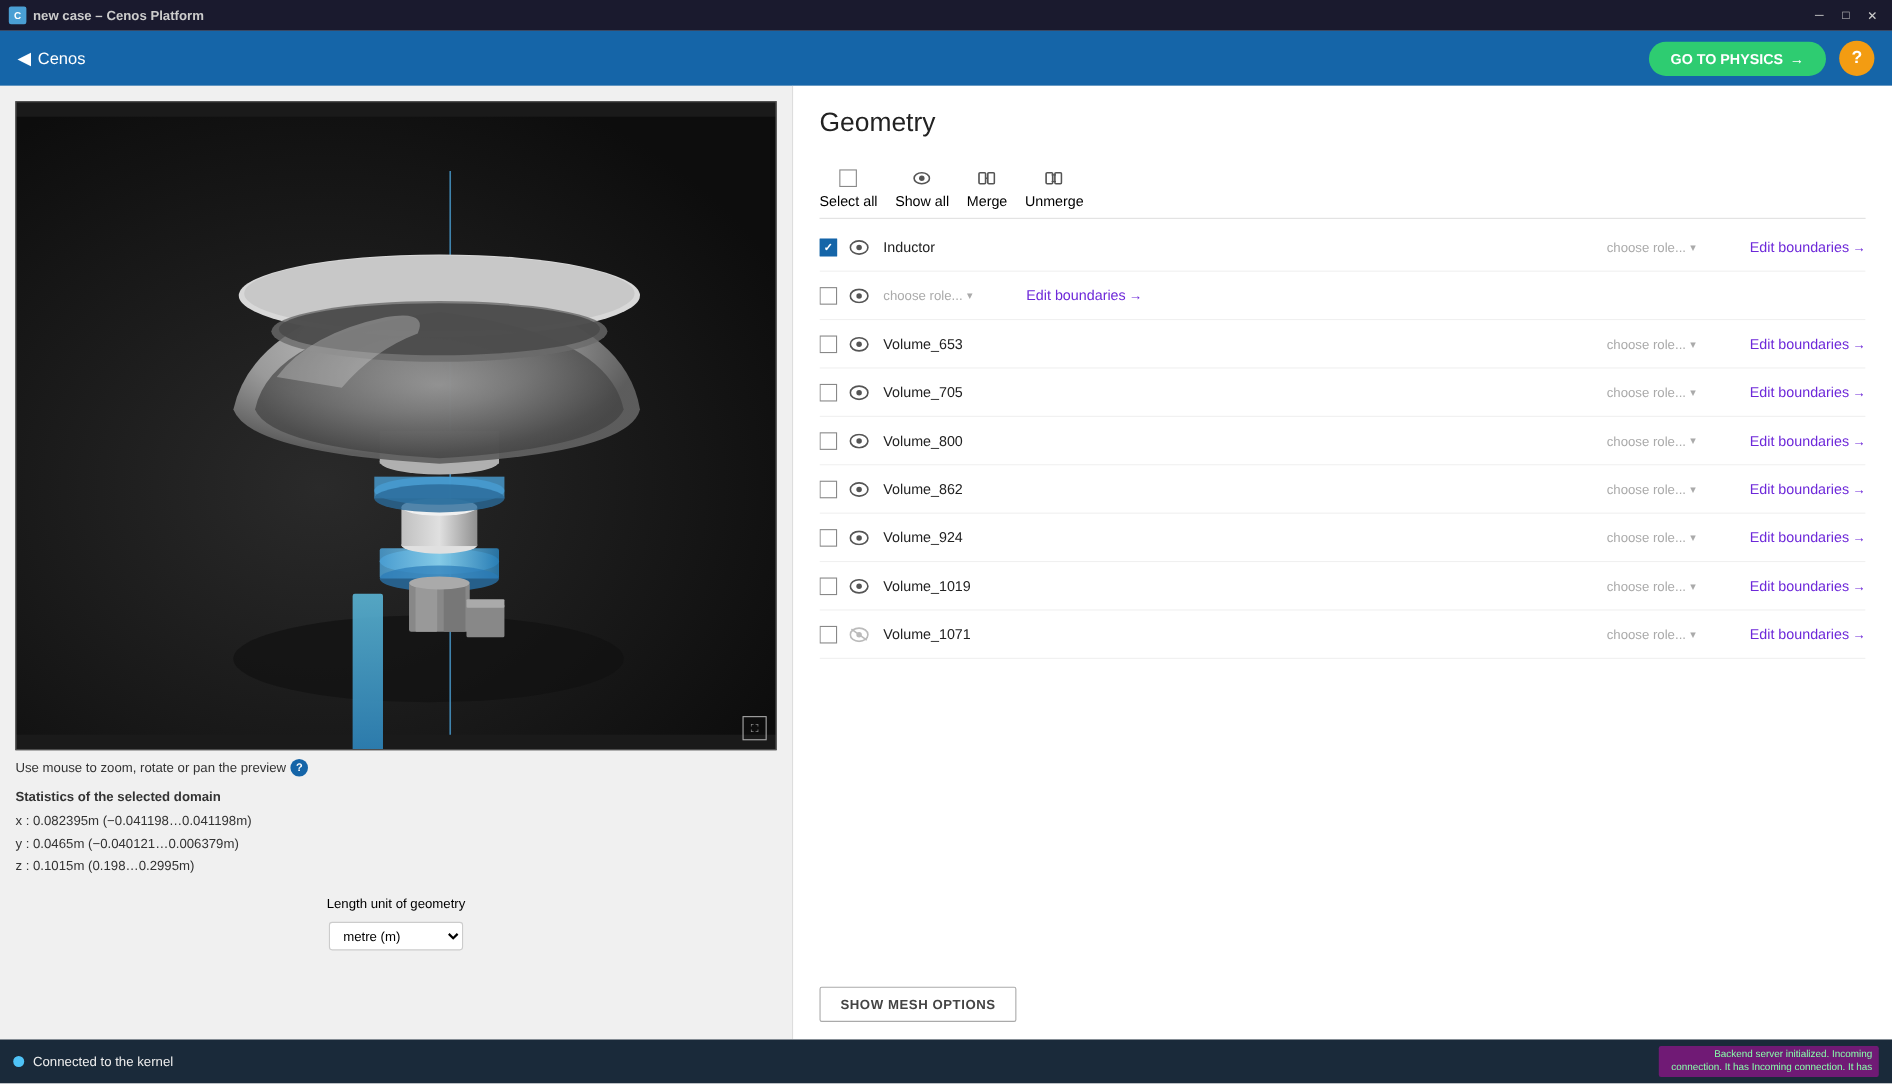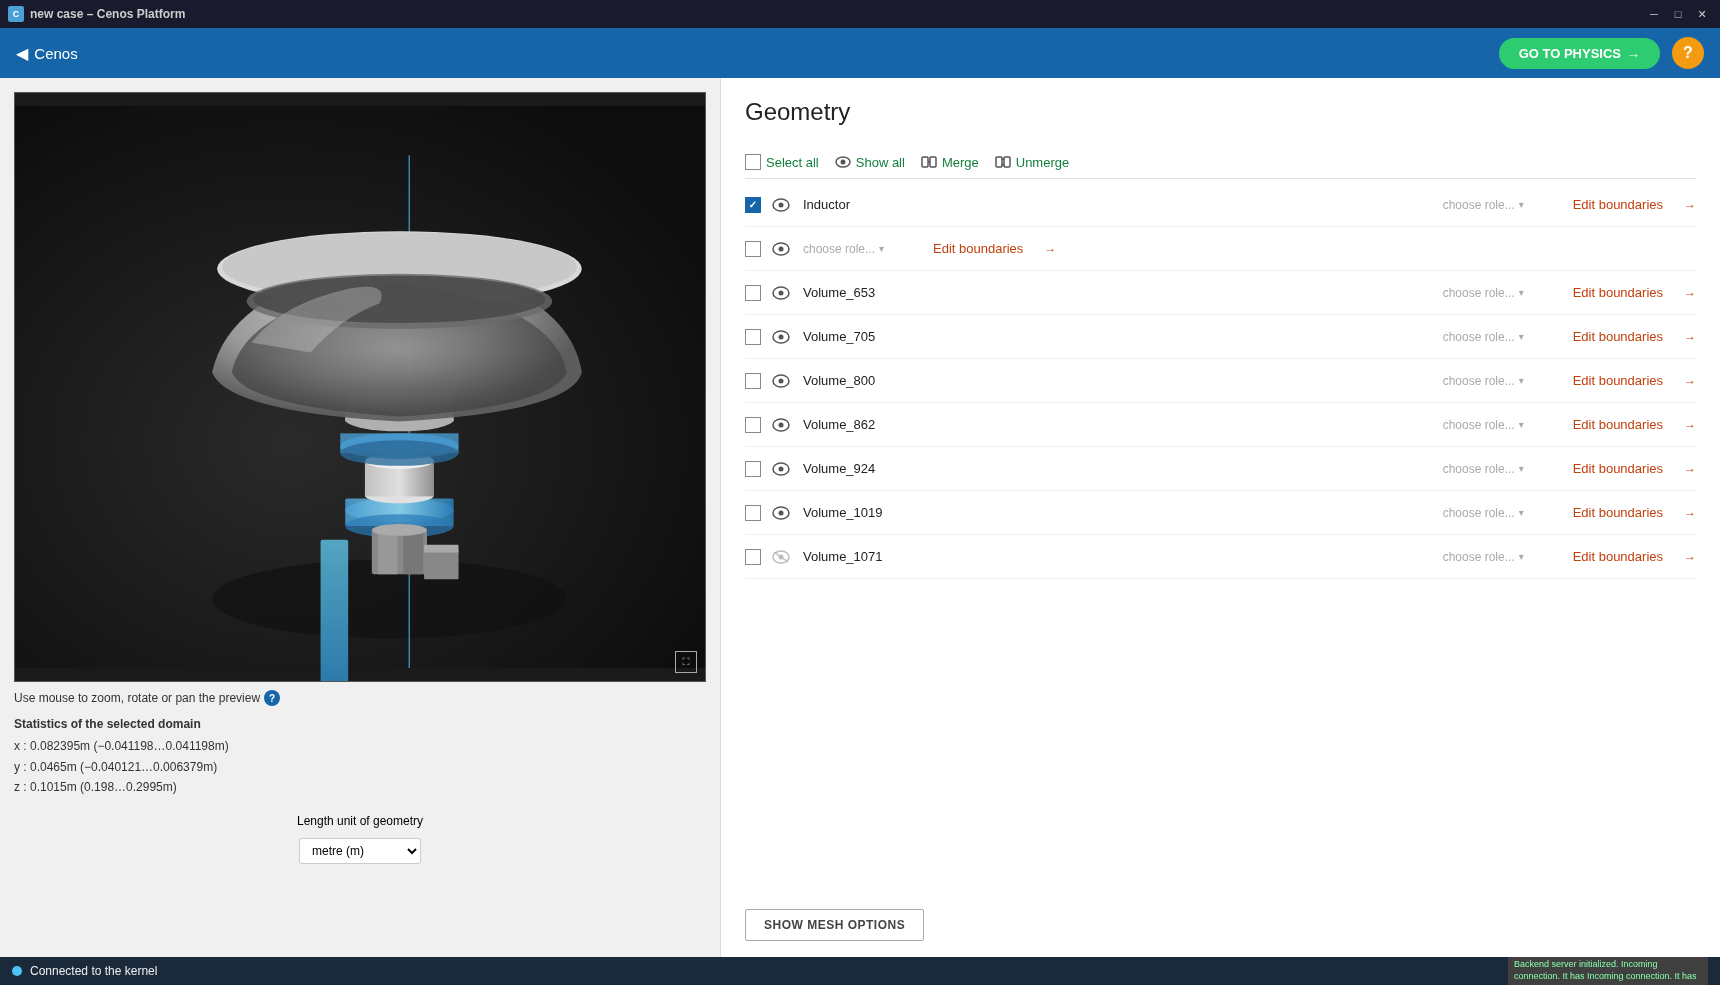--- a/index.html
+++ b/index.html
@@ -220,23 +220,24 @@
       padding: 8px 0;
       border-bottom: 1px solid #e0e0e0;
       margin-bottom: 4px;
     }
 
     .toolbar-item {
       display: flex;
       align-items: center;
       gap: 5px;
       cursor: pointer;
-      color: #15803d;
+      color: #000000;
       font-size: 13px;
       user-select: none;
+      flex-direction: column;
     }
 
     .checkbox-sm {
       width: 16px;
       height: 16px;
       border: 1.5px solid #888;
       background: white;
       display: flex;
       align-items: center;
       justify-content: center;
@@ -305,26 +306,27 @@
       margin-right: 20px;
       cursor: pointer;
       min-width: 110px;
     }
     .role-dropdown .chevron {
       font-size: 10px;
       color: #aaa;
     }
 
     .edit-boundaries-btn {
-      color: #c2410c;
+      color: #6d28d9;
       font-size: 13px;
       cursor: pointer;
       white-space: nowrap;
       display: flex;
-      gap: 21px;
+      align-items: center;
+      gap: 3px;
     }
     .edit-boundaries-btn .arrow-right { font-size: 12px; }
 
     
     .bottom-bar {
       padding: 16px 0;
       display: flex;
       align-items: flex-start;
     }
     .btn-show-mesh {
@@ -336,37 +338,38 @@
       font-weight: 600;
       letter-spacing: 0.5px;
       cursor: pointer;
       border-radius: 2px;
     }
 
     
     .status-bar {
       background: #1a2a3a;
       color: #eee;
-      height: 28px;
+      height: 40px;
       display: flex;
       align-items: center;
       padding: 0 12px;
       font-size: 12px;
       flex-shrink: 0;
       justify-content: space-between;
+      text-align: right;
     }
     .status-left { display: flex; align-items: center; gap: 8px; }
     .status-dot {
       width: 10px;
       height: 10px;
       background: #4fc3f7;
       border-radius: 50%;
     }
     .status-log {
-      background: #404040;
+      background: #701a75;
       color: #8fa;
       font-size: 9px;
       padding: 2px 6px;
       border-radius: 2px;
       max-width: 200px;
       line-height: 1.3;
     }
 
     
     .domain-list::-webkit-scrollbar { width: 6px; }

